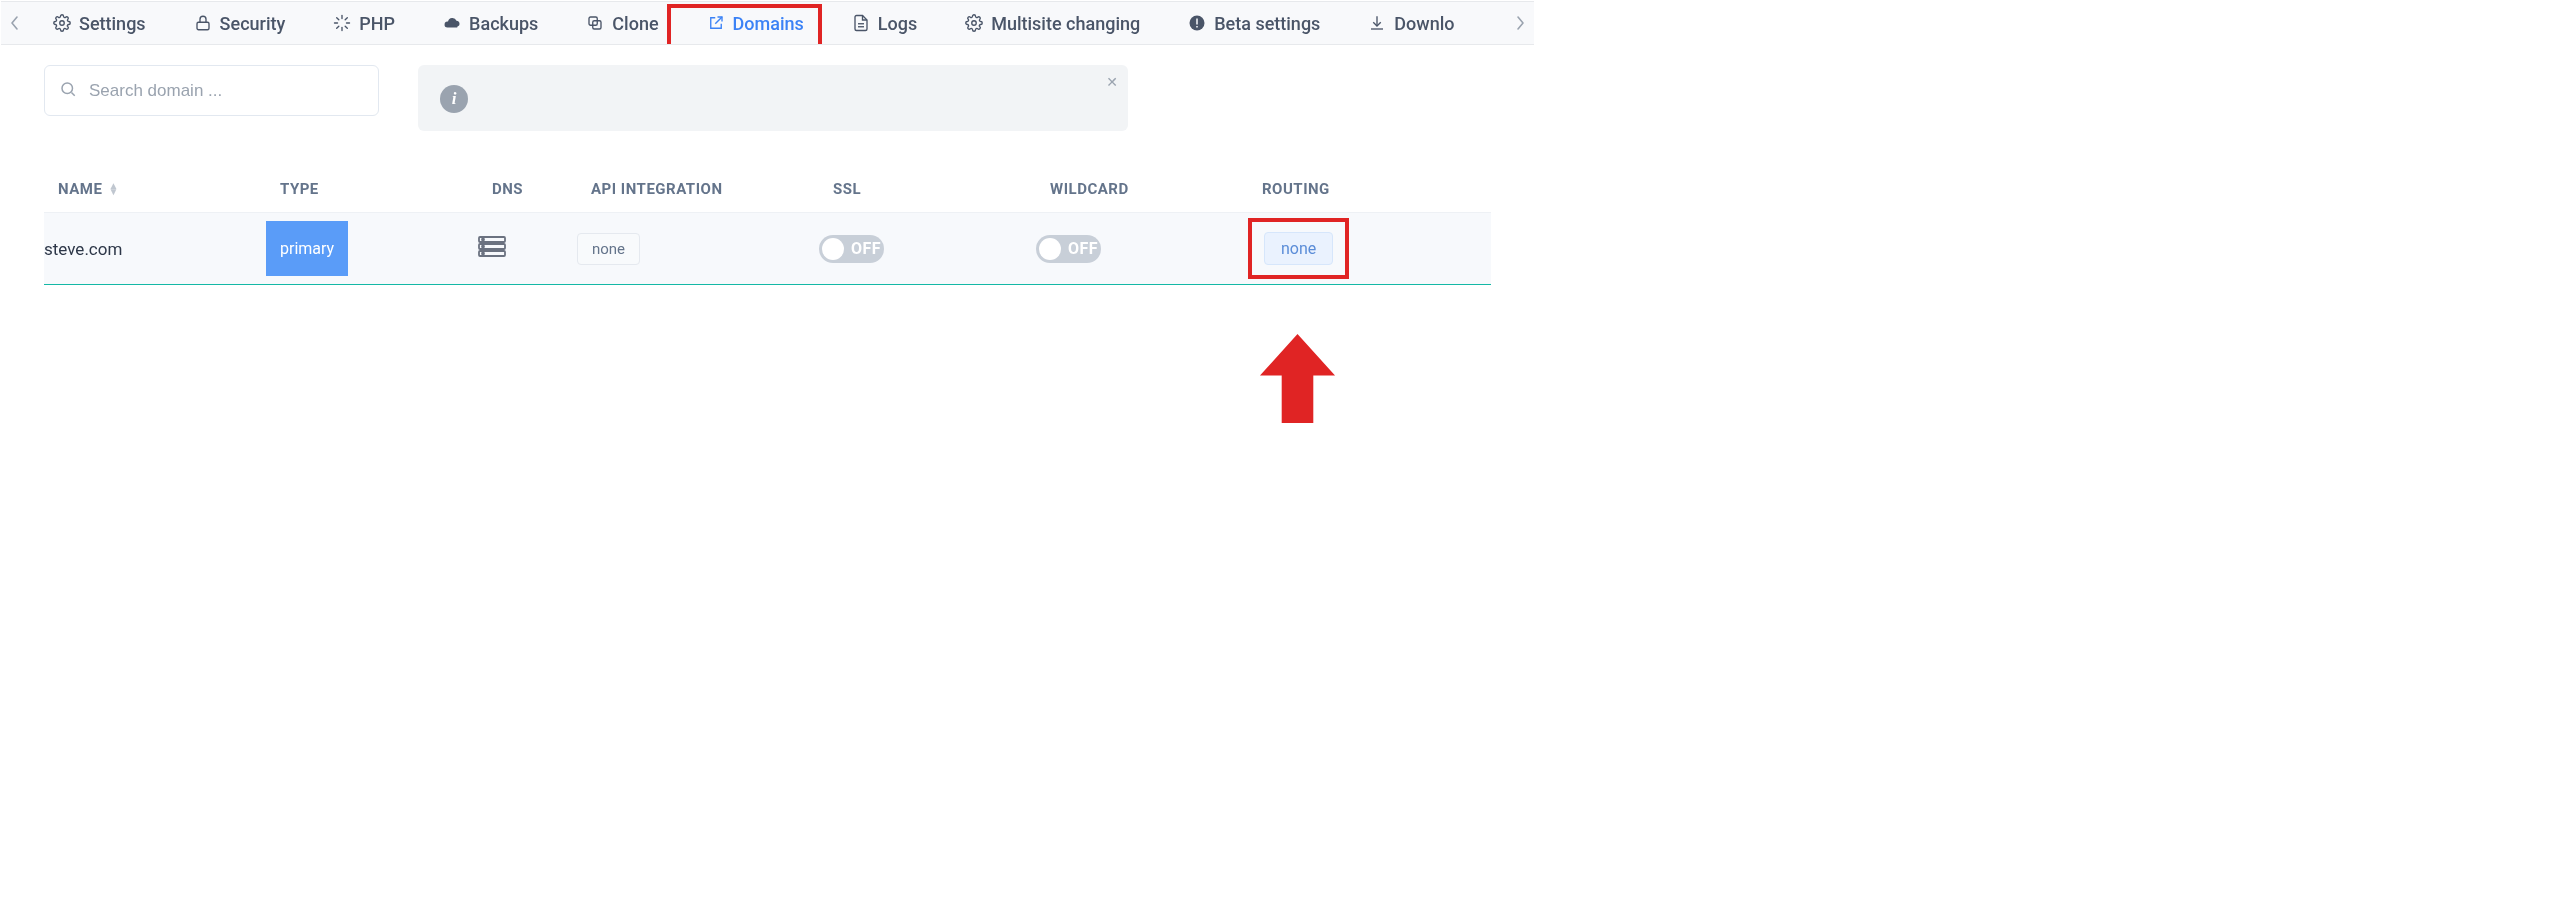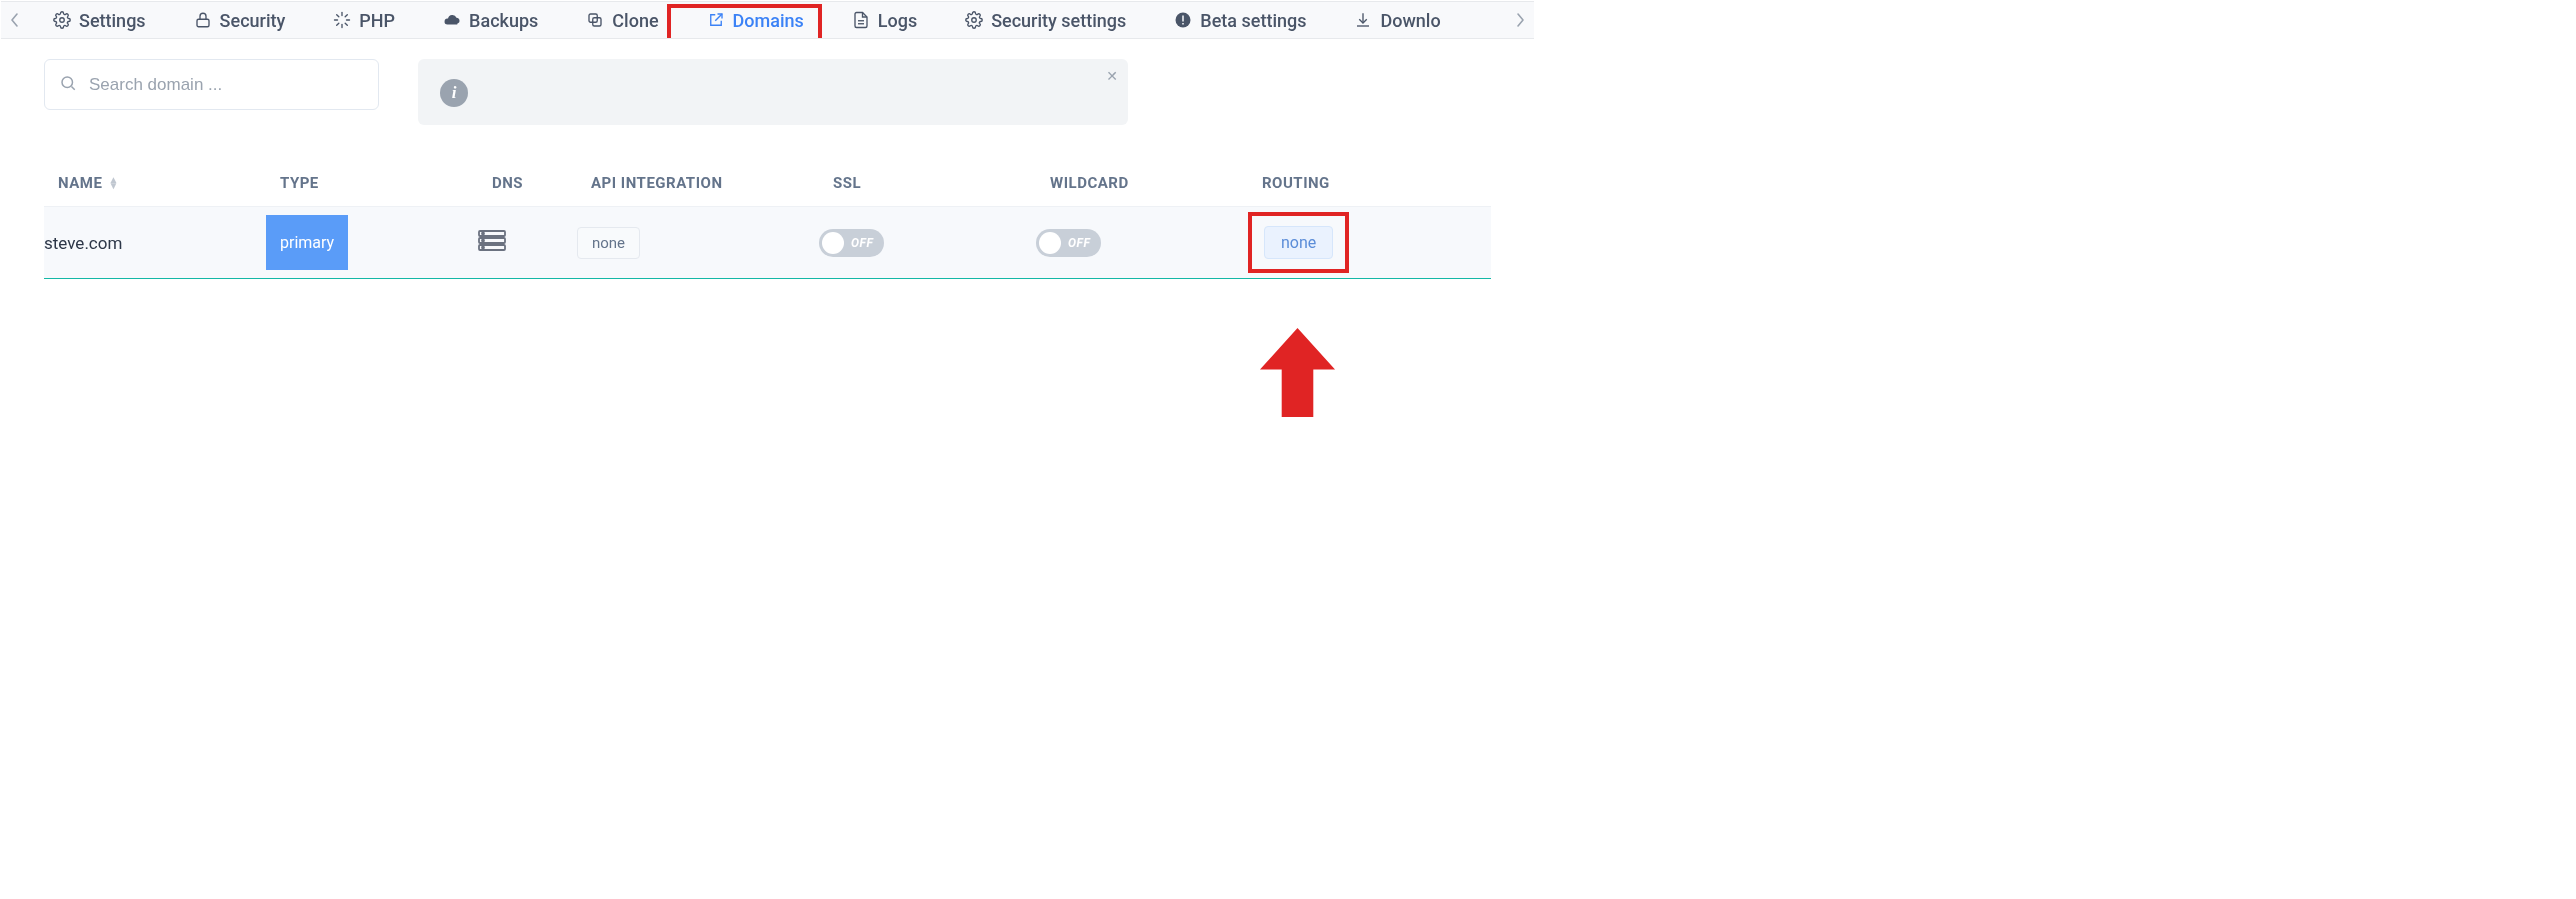--- a/index.html
+++ b/index.html
@@ -32,21 +32,21 @@
   .frame {
     width: 1535px;
     height: 537px;
     border: 1px solid transparent;
     position: relative;
     background: #fff;
   }
 
   
   .nav {
-    height: 38px;
+    height: 44px;
     background: var(--nav-bg);
     border-top: 1px solid var(--nav-border);
     border-bottom: 1px solid var(--nav-border);
     display: flex;
     align-items: center;
     overflow: hidden;
     position: relative;
   }
   .nav-arrow {
     width: 28px;
@@ -205,25 +205,24 @@
     font-size: 15px;
   }
 
   .toggle {
     width: 65px; height: 28px;
     background: var(--toggle-off);
     border-radius: 14px;
     position: relative;
     display: flex; align-items: center;
     color: #fff;
-    font-size: 12px;
+    font-size: 16px;
     font-weight: 700;
     letter-spacing: 0.5px;
     cursor: pointer;
-    font-style: italic;
   }
   .toggle .knob {
     position: absolute; left: 3px; top: 3px;
     width: 22px; height: 22px;
     background: #fff;
     border-radius: 50%;
   }
   .toggle .label { margin-left: 32px; }
 
   .routing-btn {
@@ -340,21 +339,21 @@
         <span class="nav-label">Logs</span>
       </div>
 
       <div class="nav-item">
         <span class="nav-icon">
           <svg width="18" height="18" viewBox="0 0 24 24" fill="none" stroke="currentColor" stroke-width="1.8">
               <circle cx="12" cy="12" r="3"></circle>
               <path d="M19.4 15a1.7 1.7 0 0 0 .34 1.87l.06.06a2 2 0 1 1-2.83 2.83l-.06-.06a1.7 1.7 0 0 0-1.87-.34 1.7 1.7 0 0 0-1 1.56V21a2 2 0 1 1-4 0v-.09a1.7 1.7 0 0 0-1-1.56 1.7 1.7 0 0 0-1.87.34l-.06.06a2 2 0 1 1-2.83-2.83l.06-.06a1.7 1.7 0 0 0 .34-1.87 1.7 1.7 0 0 0-1.56-1H3a2 2 0 1 1 0-4h.09a1.7 1.7 0 0 0 1.56-1 1.7 1.7 0 0 0-.34-1.87l-.06-.06a2 2 0 1 1 2.83-2.83l.06.06c.5.5 1.24.64 1.87.34.62-.26 1-.87 1-1.56V3a2 2 0 1 1 4 0v.09c0 .69.38 1.3 1 1.56.63.3 1.37.16 1.87-.34l.06-.06a2 2 0 1 1 2.83 2.83l-.06.06a1.7 1.7 0 0 0-.34 1.87c.26.62.87 1 1.56 1H21a2 2 0 1 1 0 4h-.09c-.69 0-1.3.38-1.56 1z"></path>
             </svg>
         </span>
-        <span class="nav-label">Security settings</span>
+        <span class="nav-label">Multisite changing</span>
       </div>
 
       <div class="nav-item">
         <span class="nav-icon">
           <svg width="18" height="18" viewBox="0 0 24 24" fill="currentColor">
               <circle cx="12" cy="12" r="10"></circle>
               <rect x="11" y="6" width="2" height="8" fill="#f8f9fb"></rect>
               <rect x="11" y="16" width="2" height="2" fill="#f8f9fb"></rect>
             </svg>
         </span>

